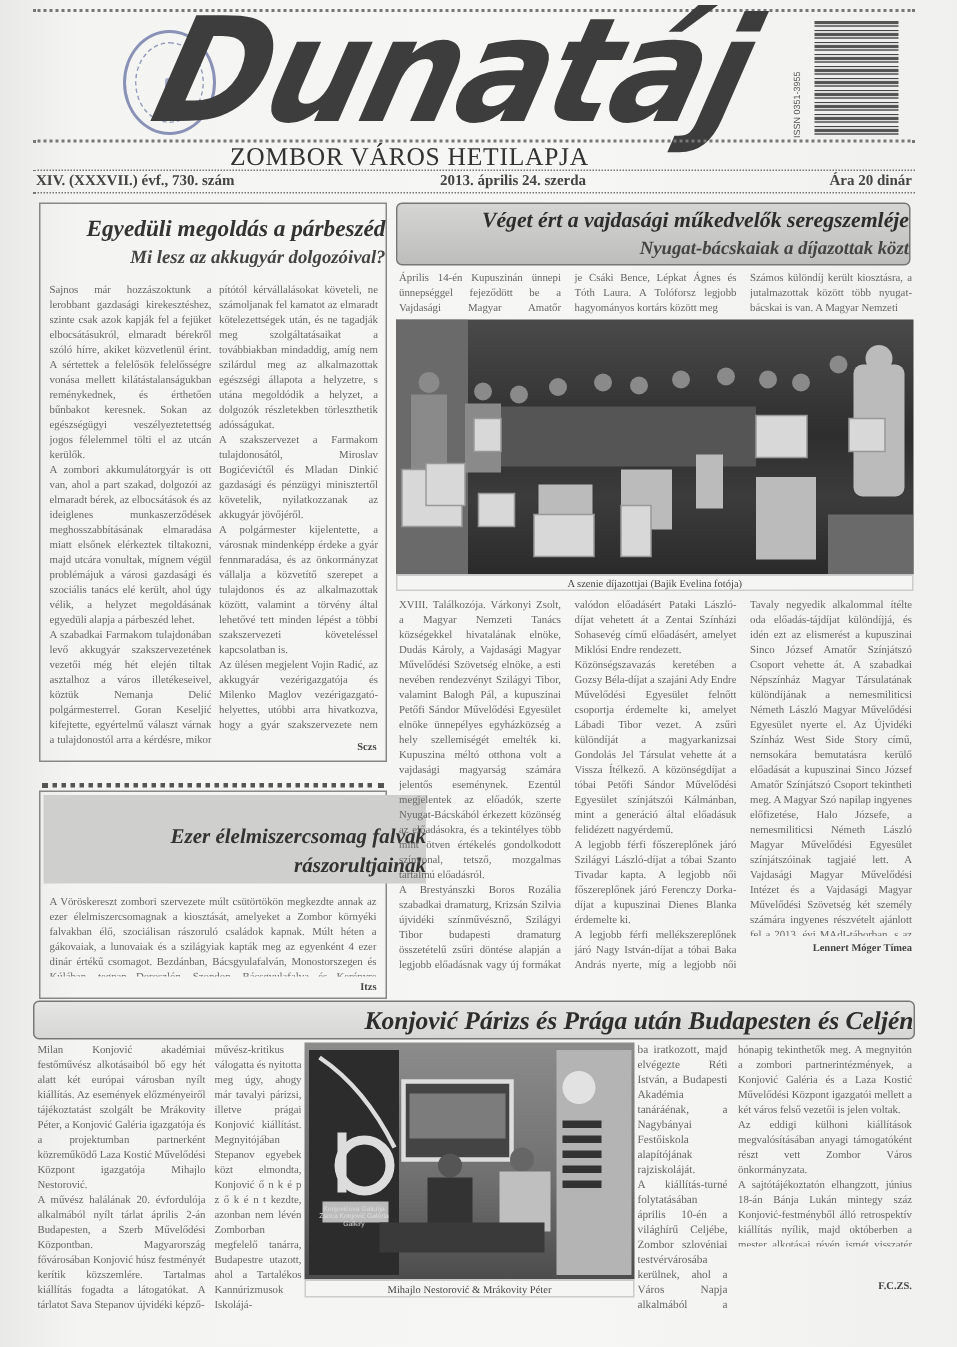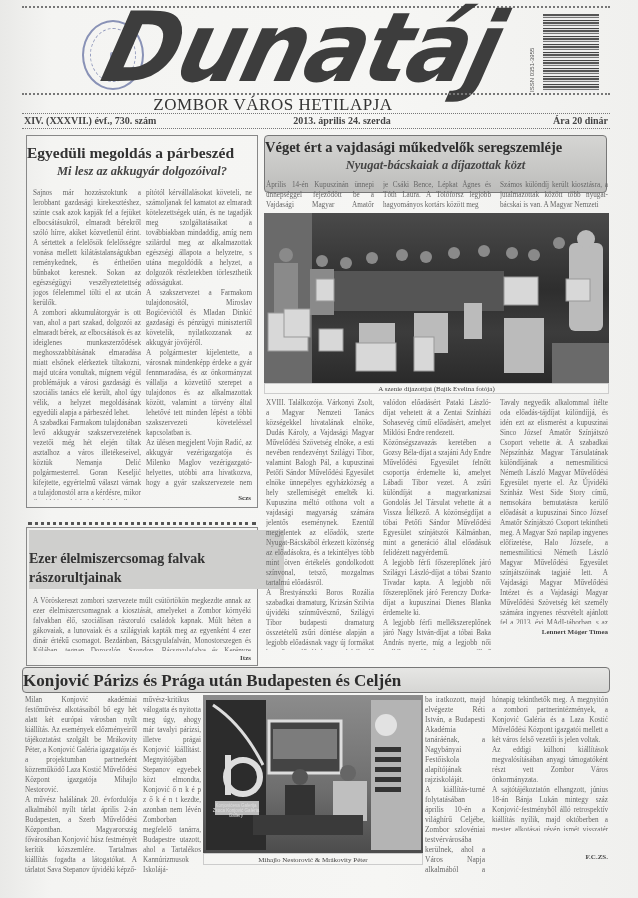--- a/index.html
+++ b/index.html
@@ -12,22 +12,22 @@
   .seal:before{content:"";position:absolute;left:6px;top:6px;right:6px;bottom:6px;border-radius:50%;border:1px dashed #7a84b0;}
   .seal:after{content:"";position:absolute;left:26px;top:30px;width:8px;height:10px;background:#8e96bc;border-radius:2px;}
   .logo{left:118px;top:2px;width:400px;height:88px;font-family:"DejaVu Sans",sans-serif;font-weight:bold;font-style:italic;font-size:92px;line-height:88px;letter-spacing:-2px;color:#3d3d3d;transform:skewX(-14deg) scaleY(1.05);transform-origin:left top;}
   .barcode{left:543px;top:14px;width:56px;height:78px;background:repeating-linear-gradient(180deg,#555 0 2px,#ddd 2px 3px,#777 3px 4px,#eee 4px 6px,#444 6px 7px,#ddd 7px 8px);}
   .issn{left:529px;top:14px;width:12px;height:78px;font-size:6px;writing-mode:vertical-rl;transform:rotate(180deg);color:#555;font-family:"Liberation Sans",sans-serif;}
   .subtitle{left:0;width:546px;top:95px;text-align:center;font-size:17px;letter-spacing:.5px;color:#333;}
   .issue-line{top:115px;font-size:10px;font-weight:bold;color:#444;}
   
   .box{position:absolute;border:1px solid #555;box-sizing:border-box;}
   .col{position:absolute;font-size:7.2px;line-height:10px;color:#666;text-align:justify;overflow:hidden;}
-  .h-main{font-weight:bold;text-align:left;color:#333;}
-  .h-sub{font-style:italic;font-weight:bold;text-align:center;color:#444;}
+  .h-main{font-weight:bold;text-align:right;color:#333;font-style:italic;}
+  .h-sub{font-style:italic;font-weight:bold;text-align:right;color:#444;}
   .sign{font-size:7px;font-weight:bold;color:#444;text-align:left;}
   .photo{position:absolute;background:#3a3a3a;overflow:hidden;}
   .caption{position:absolute;font-size:7px;text-align:center;color:#444;background:#f5f5f3;}
   .banner{position:absolute;border:1px solid #777;border-radius:4px;background:linear-gradient(180deg,#d5d5d3,#bdbdbb);box-sizing:border-box;}
 </style>
 </head>
 <body>
 
 <div class="page">
 
@@ -58,21 +58,21 @@
     <div class="abs sign" style="right:6px;top:358px;">Sczs</div>
   </div>
 
   <div class="dots" style="left:28px;top:522px;width:228px;border-top:3px dotted #555;"></div>
   <div class="box" style="left:26px;top:527px;width:232px;height:139px;border-color:#888;">
     <div class="abs h-main" style="left:2px;top:2px;width:255px;height:40px;padding-top:19px;background:#cfcfcd;font-size:14px;line-height:19px;">Ezer élelmiszercsomag falvak rászorultjainak</div>
     <div class="col" style="left:6px;top:68px;width:218px;height:55px;">A Vöröskereszt zombori szervezete múlt csütörtökön megkezdte annak az ezer élelmiszercsomagnak a kiosztását, amelyeket a Zombor környéki falvakban élő, szociálisan rászoruló családok kapnak. Múlt héten a gákovaiak, a lunovaiak és a szilágyiak kapták meg az egyenként 4 ezer dinár értékű csomagot. Bezdánban, Bácsgyulafalván, Monostorszegen és Kúlában, tegnap Doroszlón, Szondon, Bácsgyulafalva és Kerényre szállítottak ki az élelmiszert, ma pedig Regőcén, Őrszálláson és Nemesmiliticsen kapják meg a bártartások a város humanitárius juttatását. Az önkormányzat e célra négymillió dinárt különített el.</div>
     <div class="abs sign" style="right:6px;top:126px;">Itzs</div>
   </div>
 
-  <div class="banner" style="left:264px;top:135px;width:343px;height:58px;">
+  <div class="banner" style="left:264px;top:135px;width:343px;height:42px;">
     <div class="abs h-main" style="left:0;top:3px;width:341px;font-size:14.5px;color:#2d2d2d;">Véget ért a vajdasági műkedvelők seregszemléje</div>
     <div class="abs h-sub" style="left:0;top:22px;width:341px;font-size:12.5px;">Nyugat-bácskaiak a díjazottak közt</div>
   </div>
   <div class="col" style="left:266px;top:180px;width:108px;height:31px;">Április 14-én Kupuszinán ünnepi ünnepséggel fejeződött be a Vajdasági Magyar Amatőr Színjátszók</div>
   <div class="col" style="left:383px;top:180px;width:108px;height:31px;">je Csáki Bence, Lépkat Ágnes és Tóth Laura. A Tolóforsz legjobb hagyományos kortárs között meg</div>
   <div class="col" style="left:500px;top:180px;width:108px;height:31px;">Számos különdíj került kiosztásra, a jutalmazottak között több nyugat-bácskai is van. A Magyar Nemzeti</div>
 
   <div class="photo" style="left:264px;top:213px;width:345px;height:170px;background:linear-gradient(180deg,#4a4a4a 0,#2e2e2e 45%,#3c3c3c 70%,#2a2a2a 100%);">
     <svg width="345" height="170" viewBox="0 0 345 170">
       <rect x="0" y="0" width="48" height="170" fill="#6a6a6a"></rect>

